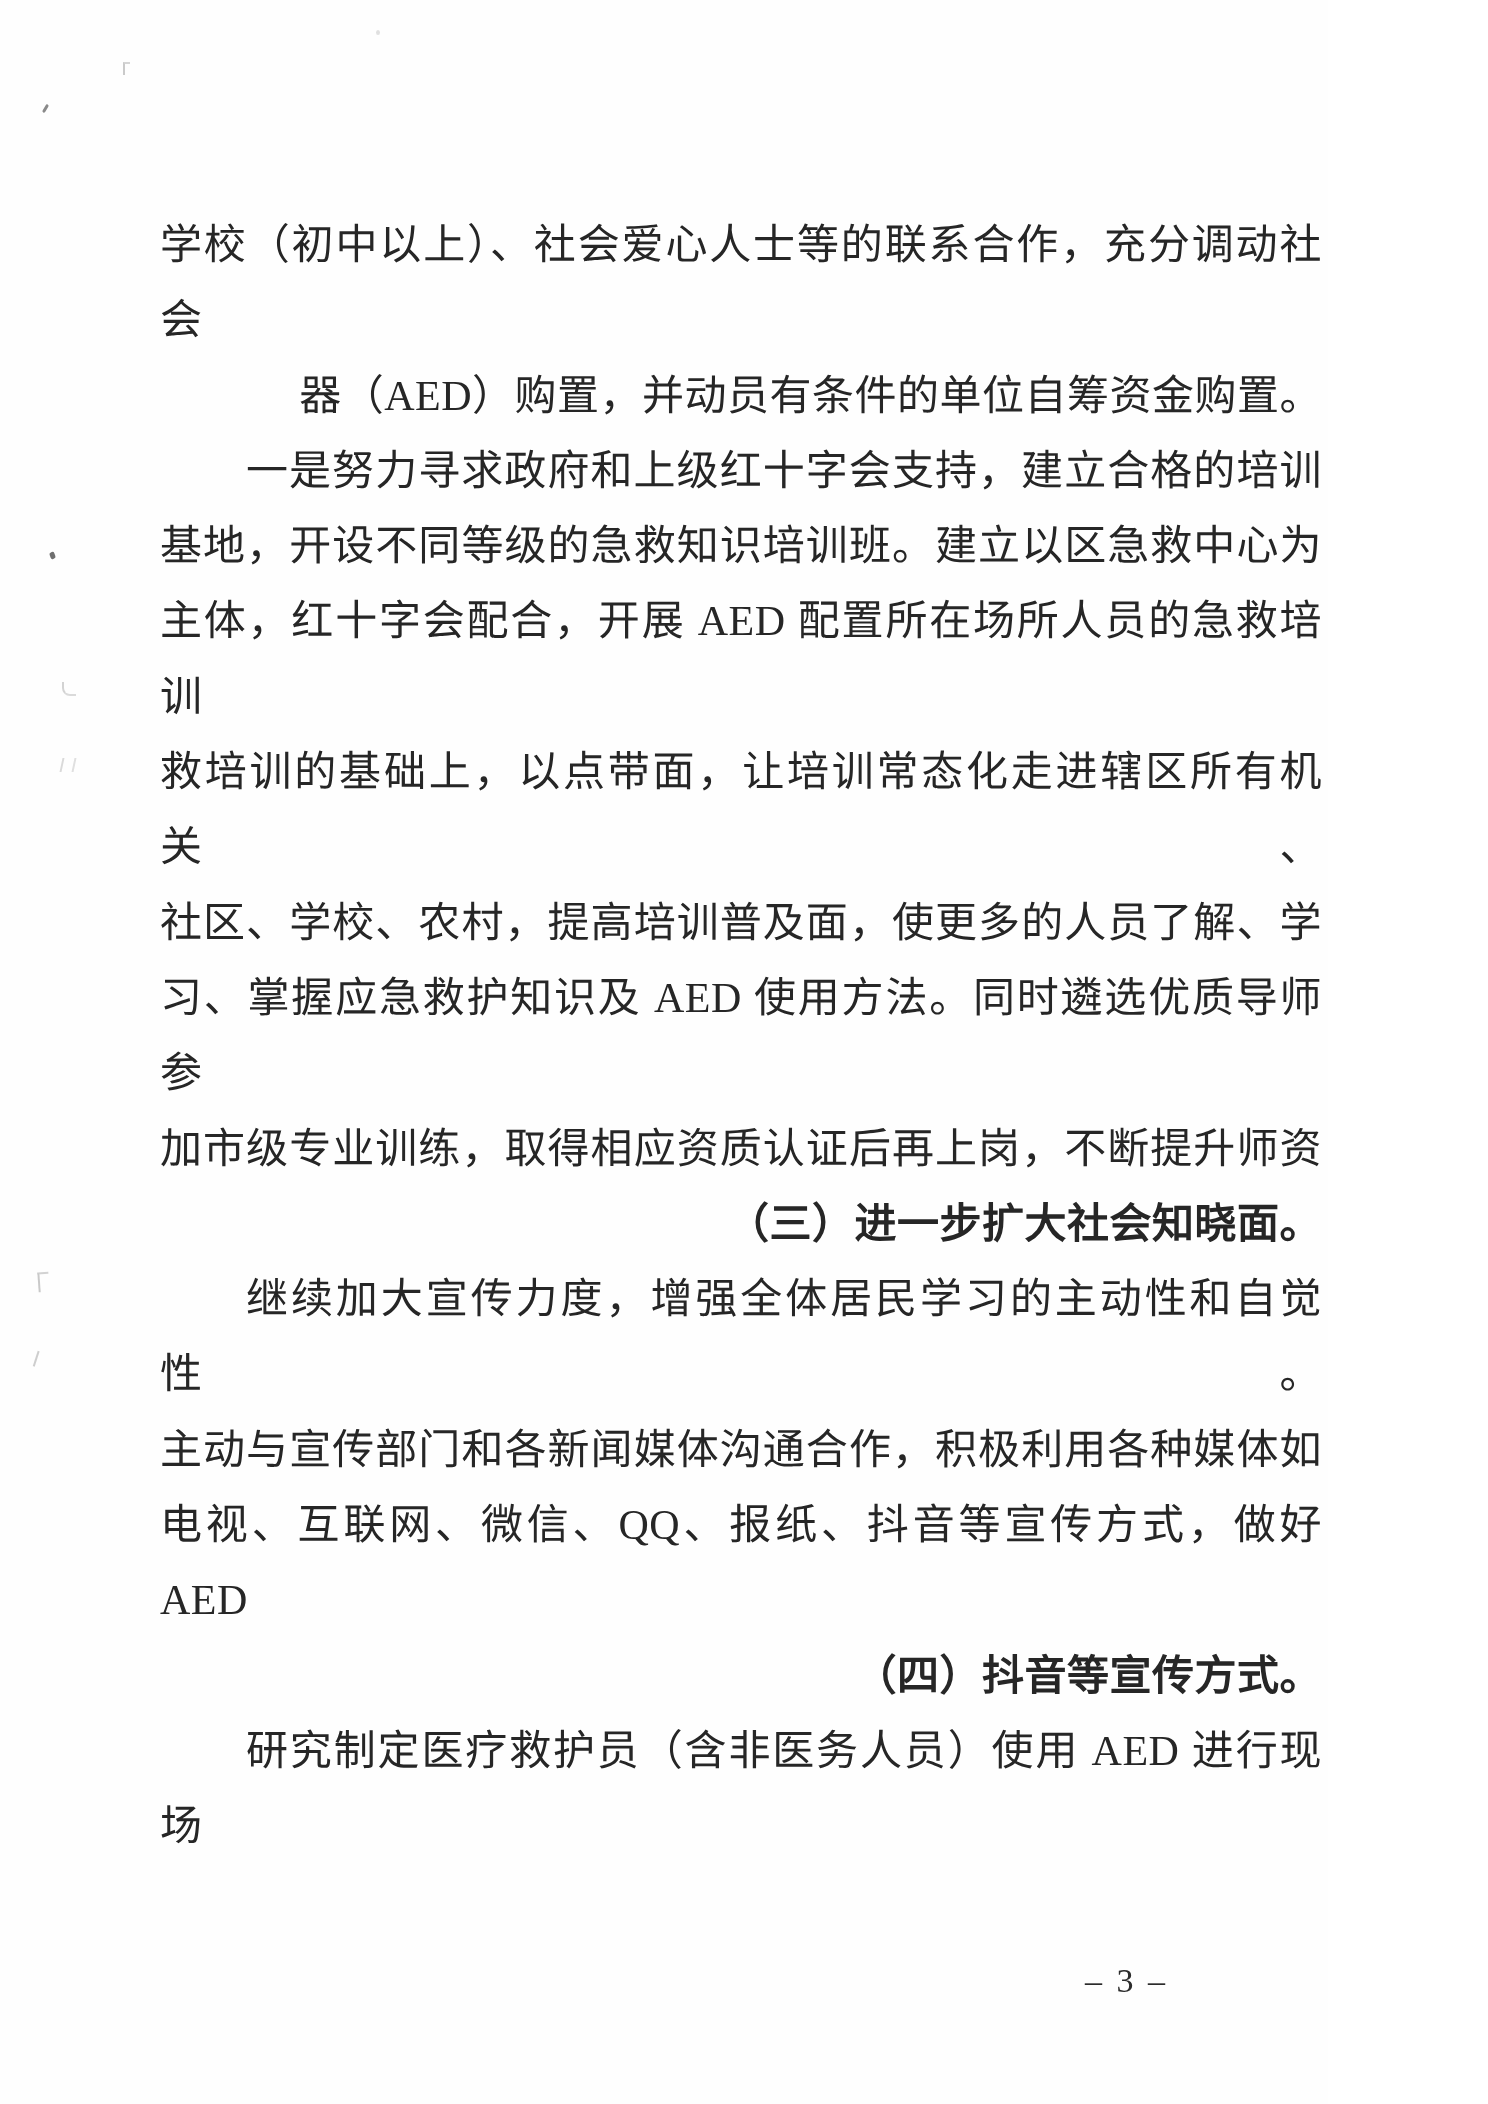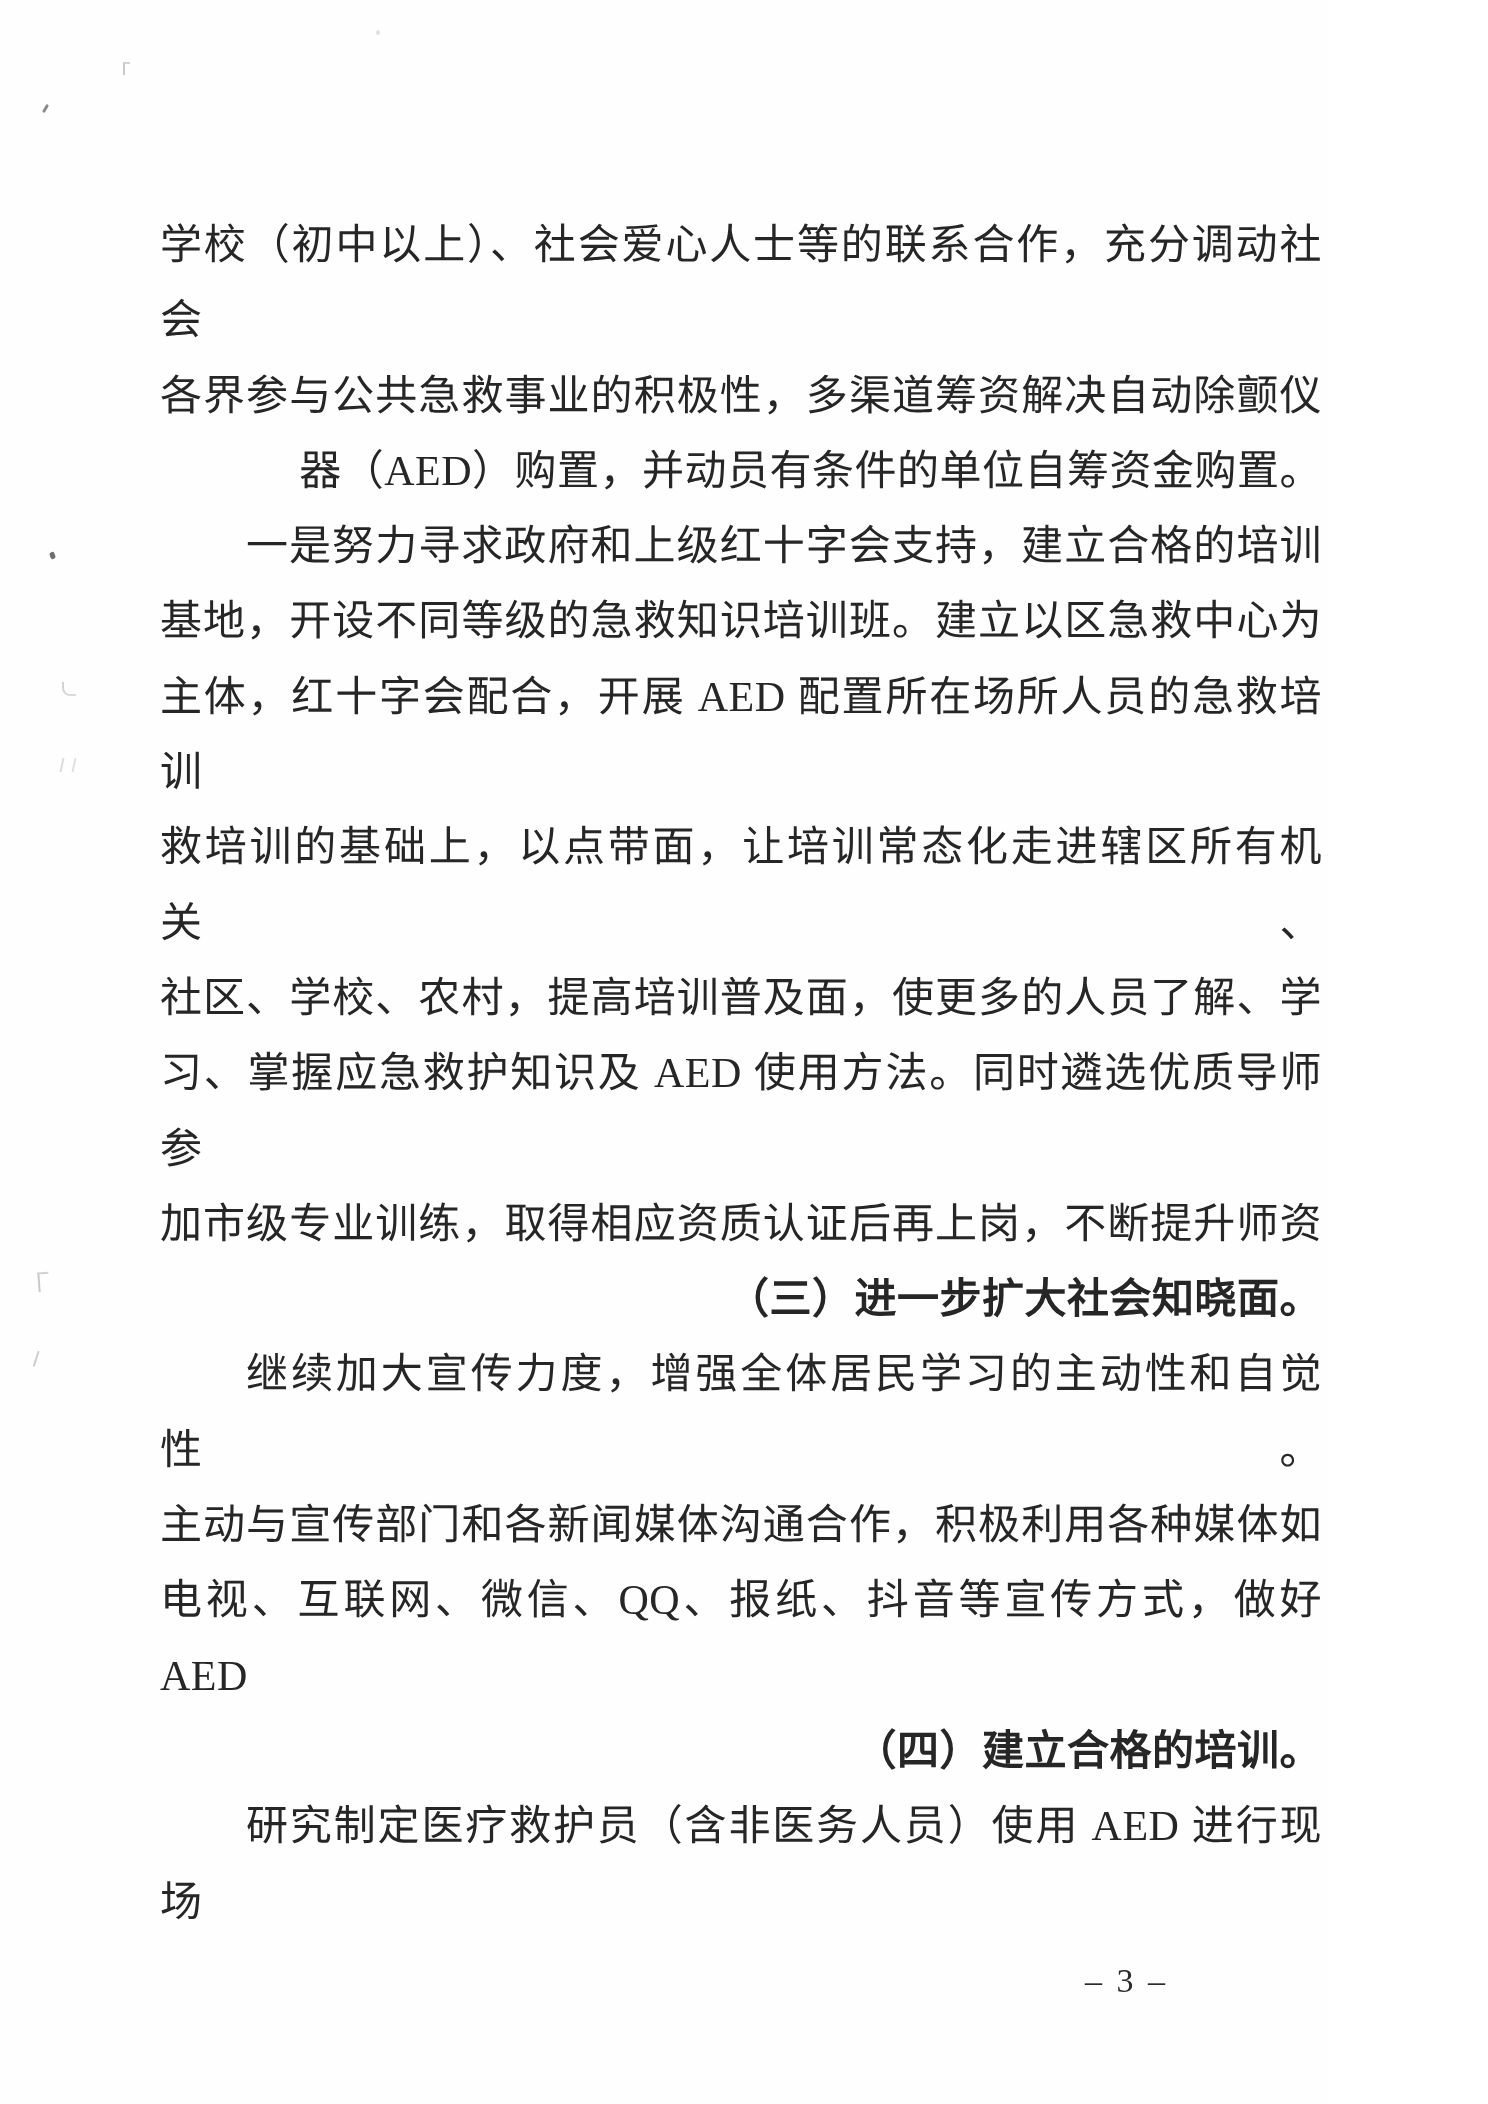--- a/index.html
+++ b/index.html
@@ -71,32 +71,31 @@
   <span class="artifact a2"></span>
   <span class="artifact a3"></span>
   <span class="artifact a4"></span>
   <span class="artifact a5"></span>
   <span class="artifact a6"></span>
   <span class="artifact a7"></span>
   <span class="artifact a8"></span>
 
   <div class="textblock" id="lines">
       <div class="line fill">学校（初中以上）、社会爱心人士等的联系合作，充分调动社会</div>
-      <div class="line fill">各界参与公共急救事业的积极性，多渠道筹资解决自动除颤仪</div>
       <div class="line">器（AED）购置，并动员有条件的单位自筹资金购置。</div>
       <div class="line indent fill">一是努力寻求政府和上级红十字会支持，建立合格的培训</div>
       <div class="line fill">基地，开设不同等级的急救知识培训班。建立以区急救中心为</div>
       <div class="line fill">主体，红十字会配合，开展 AED 配置所在场所人员的急救培训</div>
       <div class="line fill">救培训的基础上，以点带面，让培训常态化走进辖区所有机关、</div>
       <div class="line fill">社区、学校、农村，提高培训普及面，使更多的人员了解、学</div>
       <div class="line fill">习、掌握应急救护知识及 AED 使用方法。同时遴选优质导师参</div>
       <div class="line fill">加市级专业训练，取得相应资质认证后再上岗，不断提升师资</div>
       <div class="line heading indent">（三）进一步扩大社会知晓面。</div>
       <div class="line indent fill">继续加大宣传力度，增强全体居民学习的主动性和自觉性。</div>
       <div class="line fill">主动与宣传部门和各新闻媒体沟通合作，积极利用各种媒体如</div>
       <div class="line fill">电视、互联网、微信、QQ、报纸、抖音等宣传方式，做好 AED</div>
-      <div class="line heading indent">（四）建立合格的培训。</div>
+      <div class="line heading indent">（四）抖音等宣传方式。</div>
       <div class="line indent fill">研究制定医疗救护员（含非医务人员）使用 AED 进行现场</div>
     </div>
 
   <div class="pageno">– 3 –</div>
 
 </div>
 
 </body></html>

